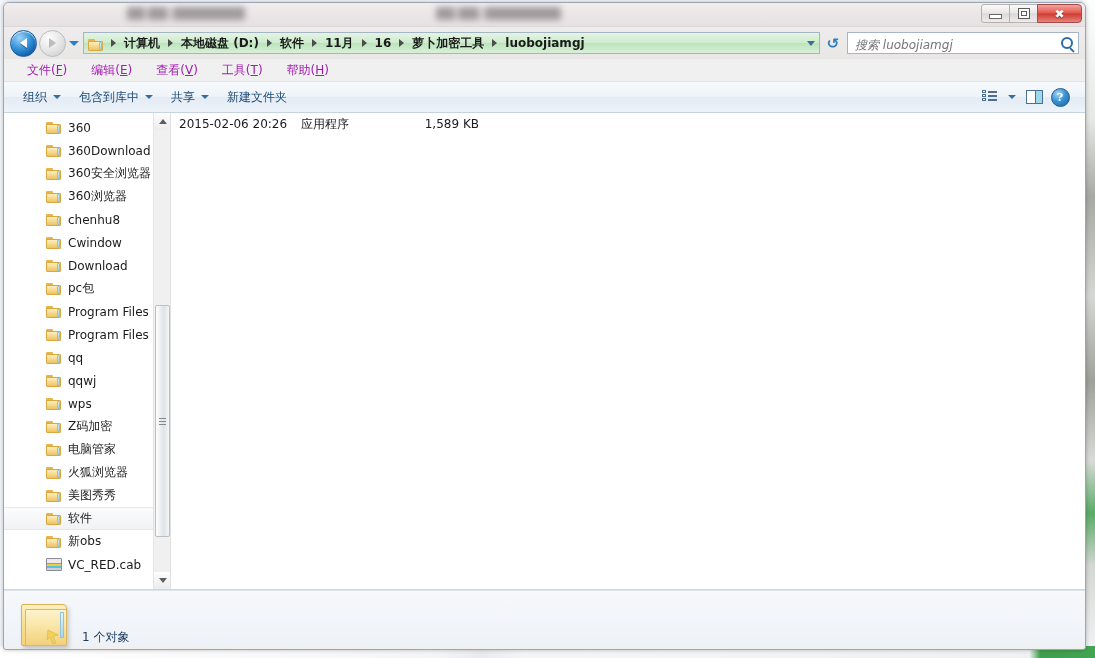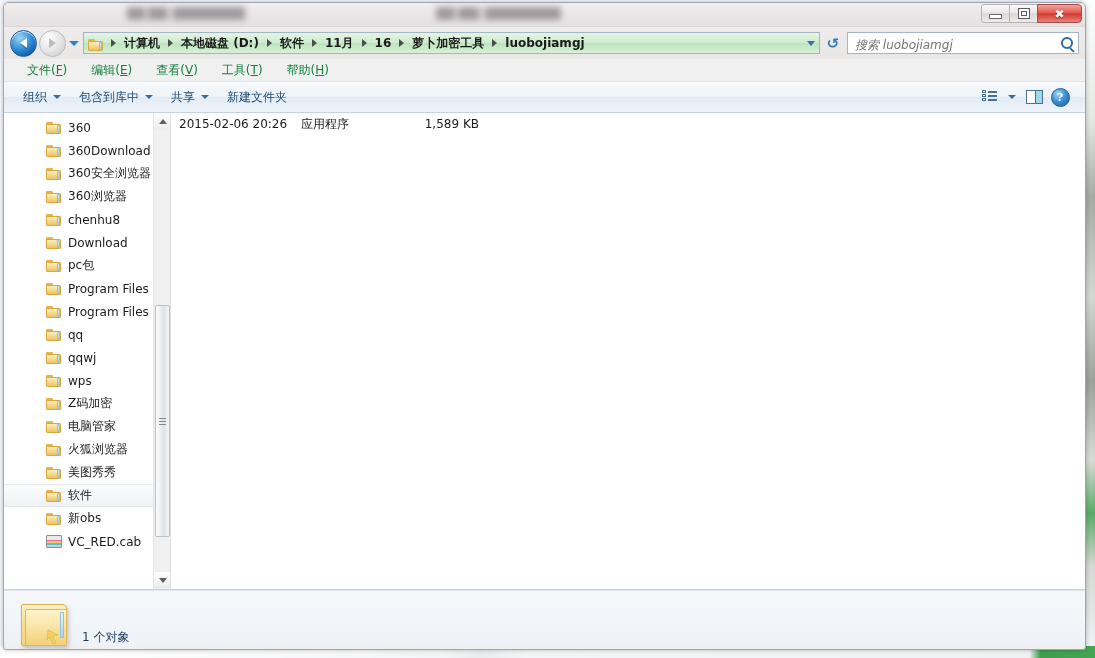--- a/index.html
+++ b/index.html
@@ -287,21 +287,21 @@
   
   #menubar {
     height: 22px;
     background: #f0f0f0;
     border-bottom: 1px solid #e4e4e4;
     display: flex; align-items: center;
     padding-left: 13px;
   }
   .menu-item {
     font-size: 12px;
-    color: #15803d;
+    color: #a21caf;
     padding: 2px 10px;
     margin-right: 4px;
   }
   .mn { text-decoration: underline; text-decoration-skip-ink: none; }
 
   
   #cmdbar {
     height: 30px;
     background: linear-gradient(to bottom, #f7fafd 0%, #eef3f9 50%, #e3ebf4 51%, #edf3f9 100%);
     border-bottom: 1px solid #c6d4e2;
@@ -724,20 +724,26 @@
             <div class="tree-row">
               <span class="folder-ico">
                 <span class="folder-tab"></span>
               </span>
               <span class="tree-label">chenhu8</span>
             </div>
             <div class="tree-row">
               <span class="folder-ico">
                 <span class="folder-tab"></span>
               </span>
+              <span class="tree-label">Cwindow</span>
+            </div>
+            <div class="tree-row">
+              <span class="folder-ico">
+                <span class="folder-tab"></span>
+              </span>
               <span class="tree-label">Download</span>
             </div>
             <div class="tree-row">
               <span class="folder-ico">
                 <span class="folder-tab"></span>
               </span>
               <span class="tree-label">pc包</span>
             </div>
             <div class="tree-row">
               <span class="folder-ico">

